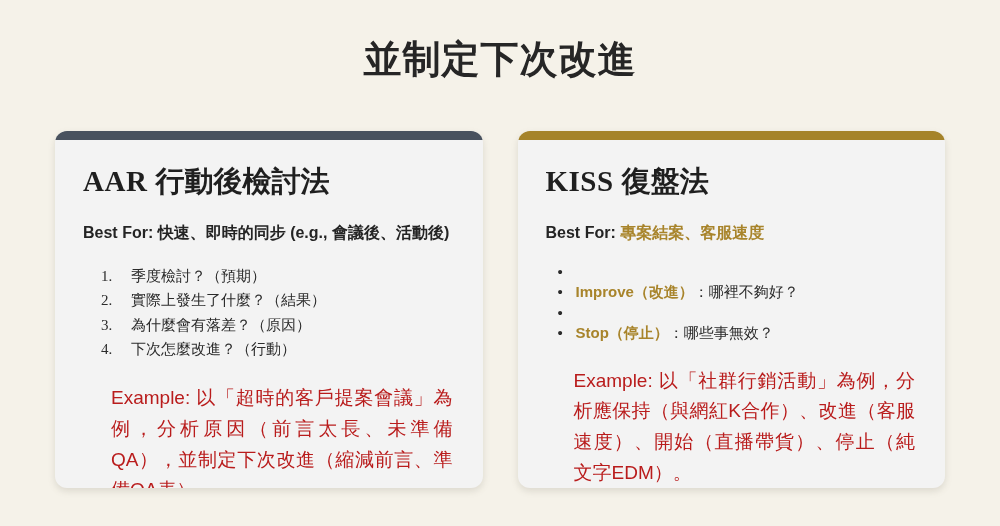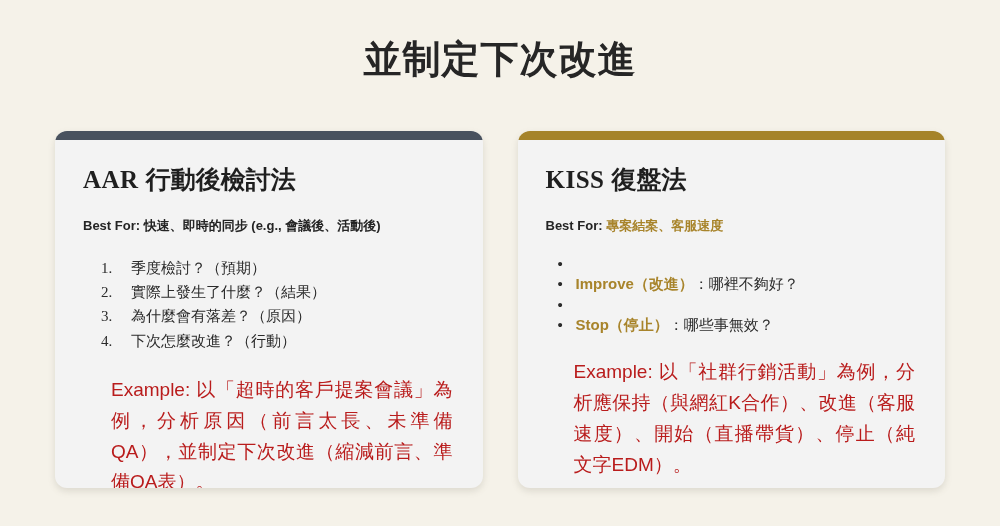--- a/index.html
+++ b/index.html
@@ -62,39 +62,39 @@
     height: 9px;
     width: 100%;
     border-radius: 12px 12px 0 0;
   }
 
   .card-body {
     padding: 24px 26px 0 28px;
   }
 
   .card-title {
-    font-size: 25px;
+    font-size: 29px;
     font-weight: 700;
     color: #1f1f1f;
     line-height: 1.2;
     margin-bottom: 22px;
     white-space: nowrap;
   }
   .card-title .latin {
     font-family: "Liberation Serif", "DejaVu Serif", serif;
     font-weight: 700;
     letter-spacing: 0.5px;
   }
   .card-title .cjk {
     font-family: "DejaVu Sans", "Liberation Sans", sans-serif;
     font-weight: 700;
   }
 
   .best-for {
-    font-size: 13px;
+    font-size: 16px;
     line-height: 1.45;
     margin-bottom: 20px;
     white-space: nowrap;
   }
   .best-for .bf-label {
     font-weight: 600;
     color: #242424;
   }
   .best-for .bf-value {
     font-weight: 600;

